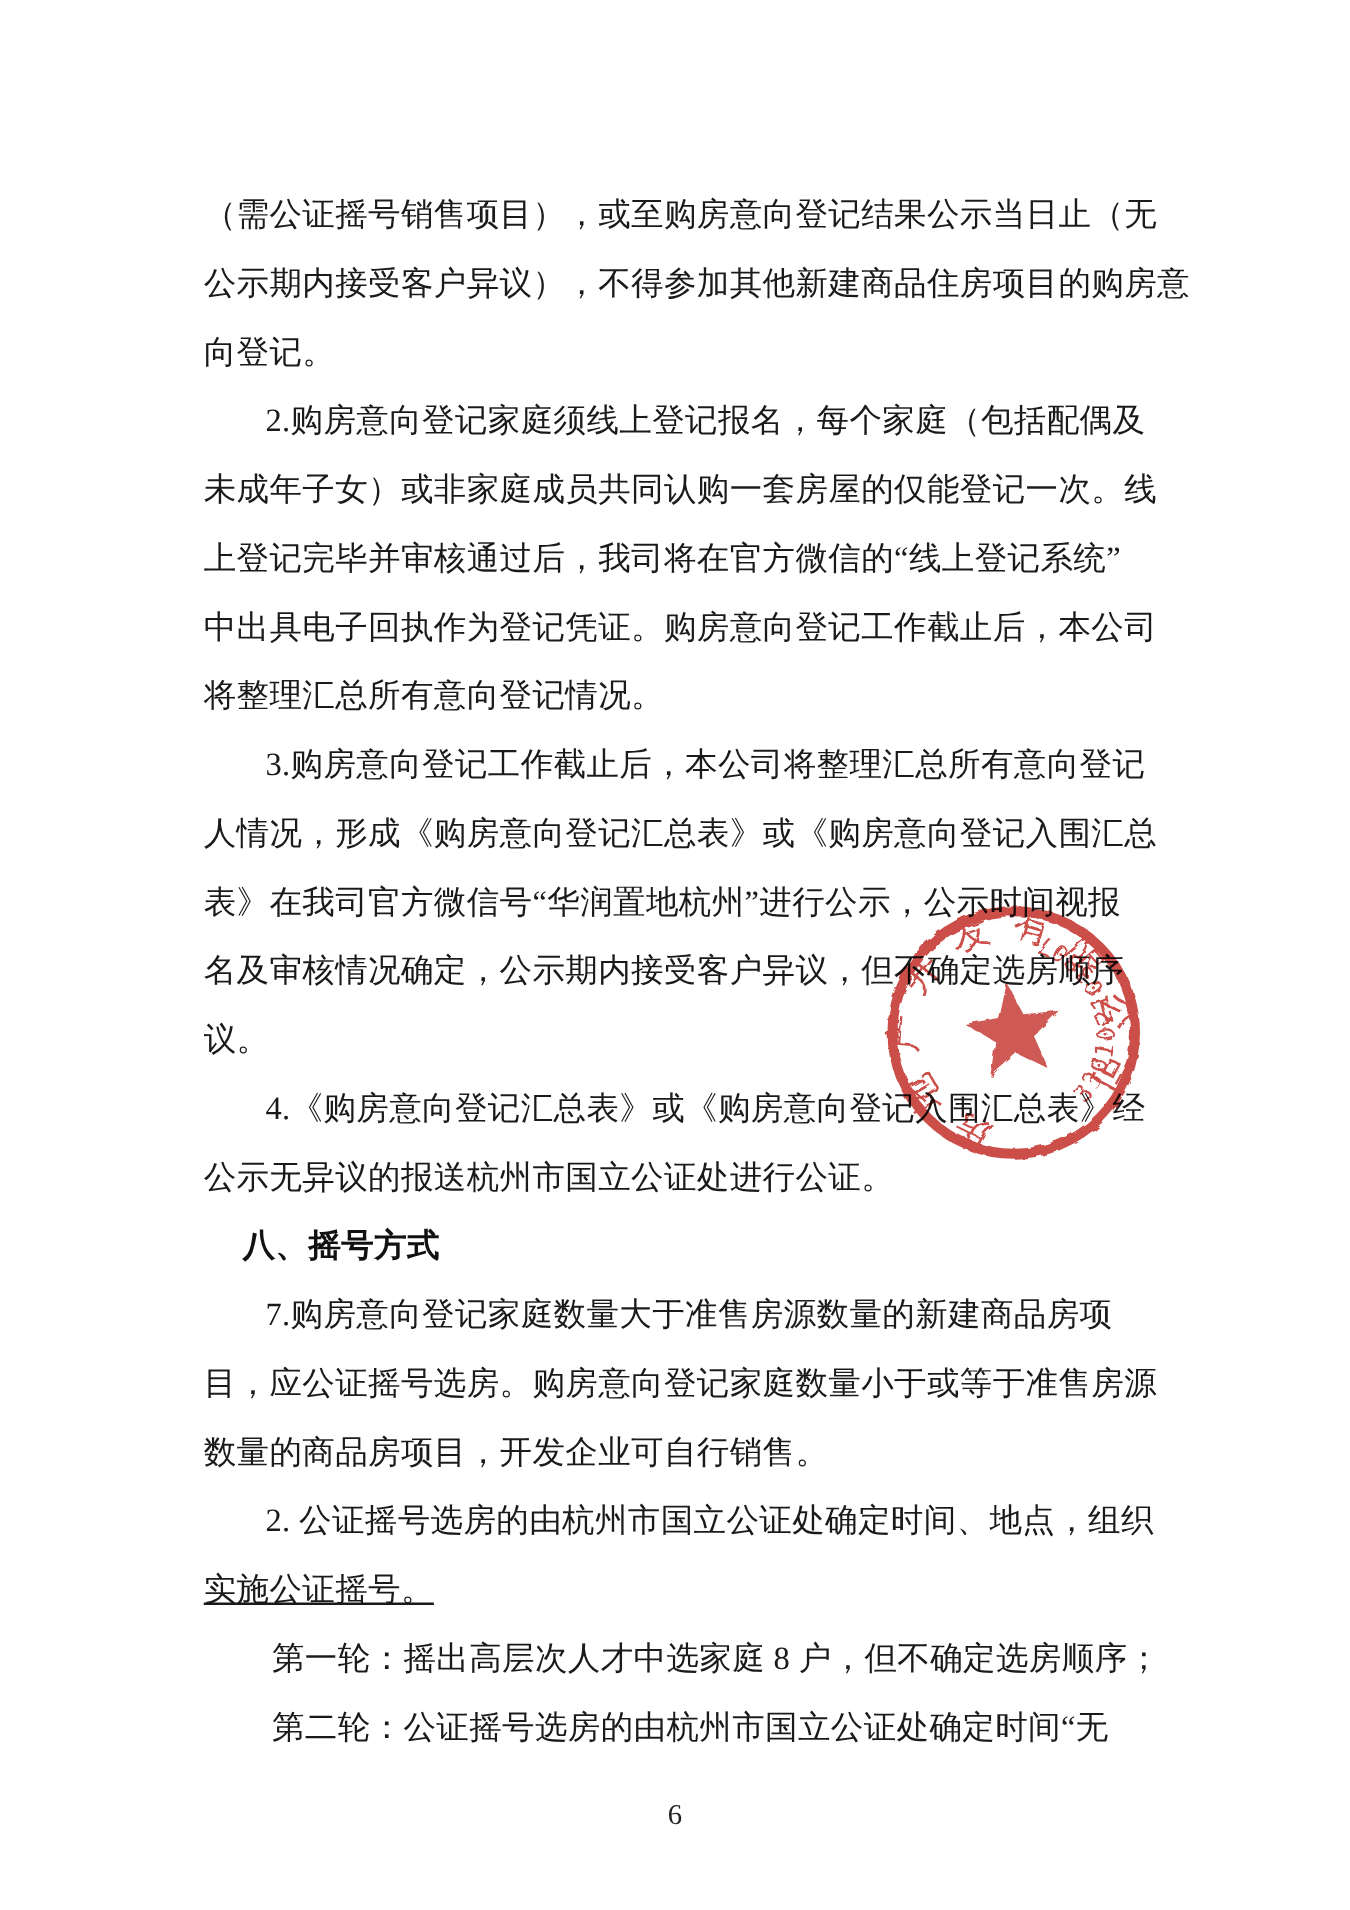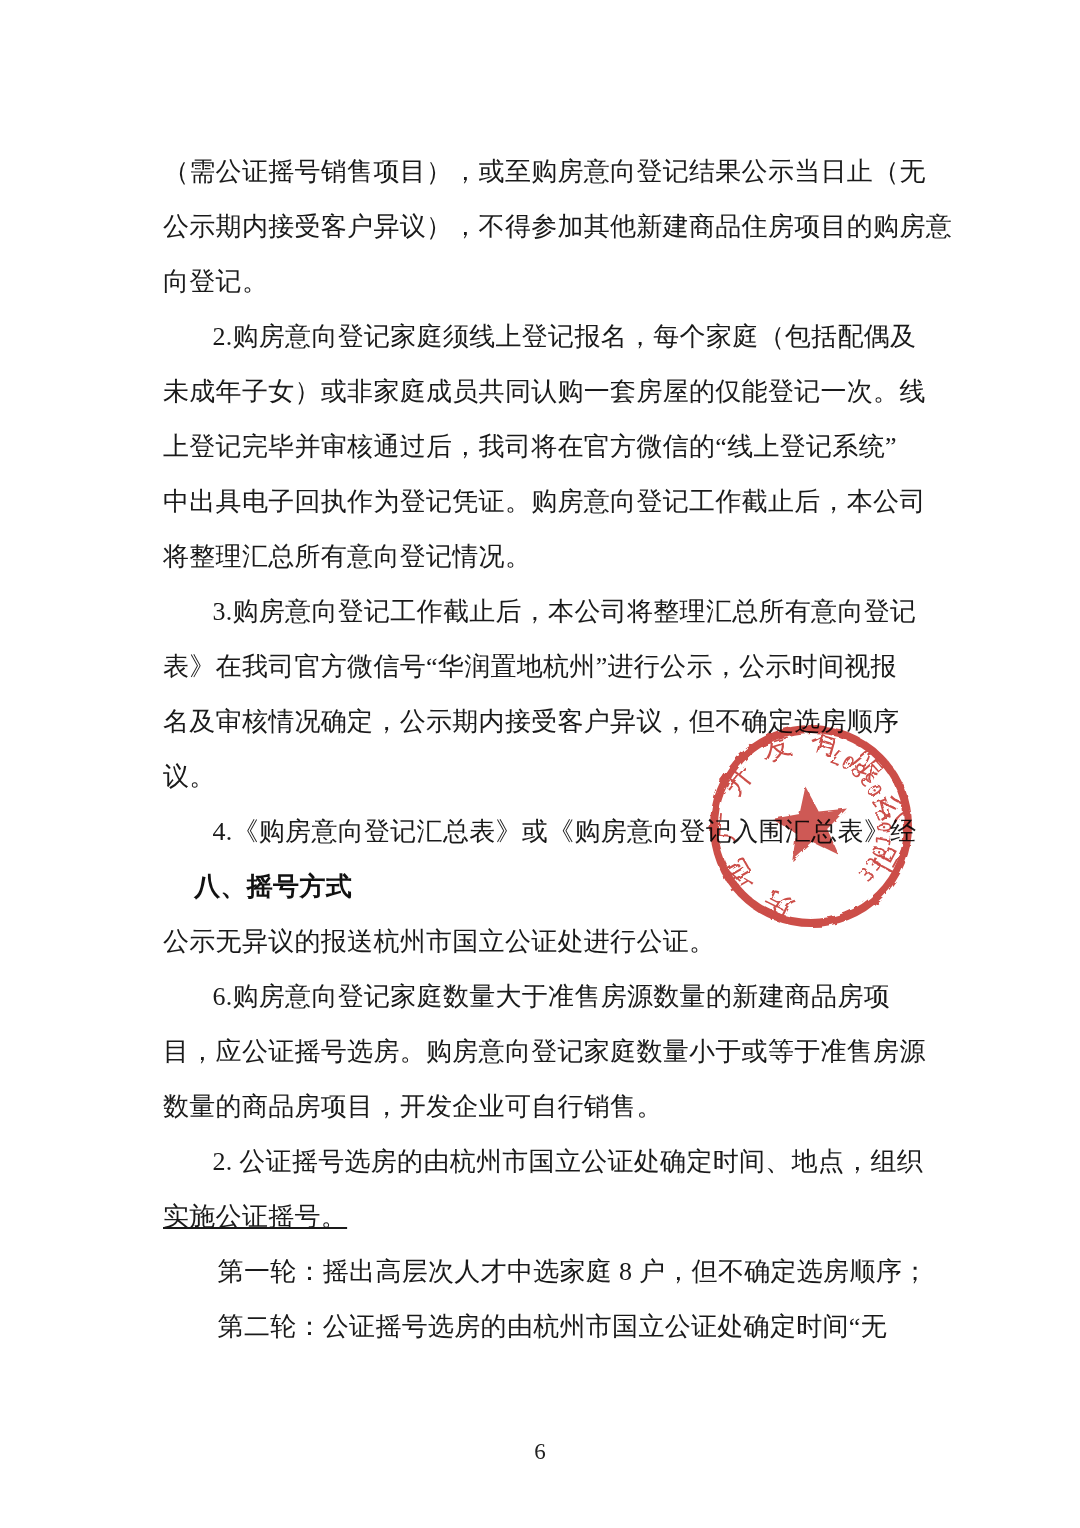--- a/index.html
+++ b/index.html
@@ -41,27 +41,28 @@
 <div class="doc-body">
     <div class="line" style="text-indent: 0em;">（需公证摇号销售项目），或至购房意向登记结果公示当日止（无</div>
     <div class="line" style="text-indent: 0em;">公示期内接受客户异议），不得参加其他新建商品住房项目的购房意</div>
     <div class="line" style="text-indent: 0em;">向登记。</div>
     <div class="line" style="text-indent: 1.9em;">2.购房意向登记家庭须线上登记报名，每个家庭（包括配偶及</div>
     <div class="line" style="text-indent: 0em;">未成年子女）或非家庭成员共同认购一套房屋的仅能登记一次。线</div>
     <div class="line" style="text-indent: 0em;">上登记完毕并审核通过后，我司将在官方微信的“线上登记系统”</div>
     <div class="line" style="text-indent: 0em;">中出具电子回执作为登记凭证。购房意向登记工作截止后，本公司</div>
     <div class="line" style="text-indent: 0em;">将整理汇总所有意向登记情况。</div>
     <div class="line" style="text-indent: 1.9em;">3.购房意向登记工作截止后，本公司将整理汇总所有意向登记</div>
+    <div class="line" style="text-indent: 0em;">人情况，形成《购房意向登记汇总表》或《购房意向登记入围汇总</div>
     <div class="line" style="text-indent: 0em;">表》在我司官方微信号“华润置地杭州”进行公示，公示时间视报</div>
     <div class="line" style="text-indent: 0em;">名及审核情况确定，公示期内接受客户异议，但不确定选房顺序</div>
     <div class="line" style="text-indent: 0em;">议。</div>
     <div class="line" style="text-indent: 1.9em;">4.《购房意向登记汇总表》或《购房意向登记入围汇总表》经</div>
+    <div class="line" style="text-indent: 0em;">公示无异议的报送杭州市国立公证处进行公证。</div>
     <div class="line heading" style="text-indent: 1.2em;">八、摇号方式</div>
-    <div class="line" style="text-indent: 0em;">公示无异议的报送杭州市国立公证处进行公证。</div>
-    <div class="line" style="text-indent: 1.9em;">6.购房意向登记家庭数量大于准售房源数量的新建商品房项</div>
+    <div class="line" style="text-indent: 1.9em;">7.购房意向登记家庭数量大于准售房源数量的新建商品房项</div>
     <div class="line" style="text-indent: 0em;">目，应公证摇号选房。购房意向登记家庭数量小于或等于准售房源</div>
     <div class="line" style="text-indent: 0em;">数量的商品房项目，开发企业可自行销售。</div>
     <div class="line" style="text-indent: 1.9em;">2. 公证摇号选房的由杭州市国立公证处确定时间、地点，组织</div>
     <div class="line" style="text-indent: 0em; text-decoration: underline;">实施公证摇号。</div>
     <div class="line" style="text-indent: 2.1em;">第一轮：摇出高层次人才中选家庭 8 户，但不确定选房顺序；</div>
     <div class="line" style="text-indent: 2.1em;">第二轮：公证摇号选房的由杭州市国立公证处确定时间“无</div>
   </div>
 
 <svg class="seal" viewBox="0 0 220 220" aria-hidden="true">
   <defs>

